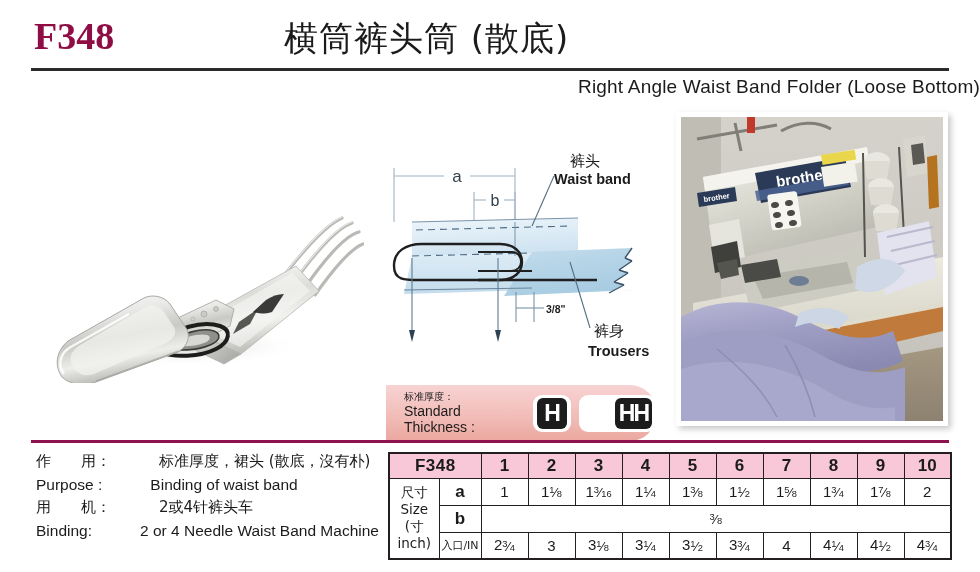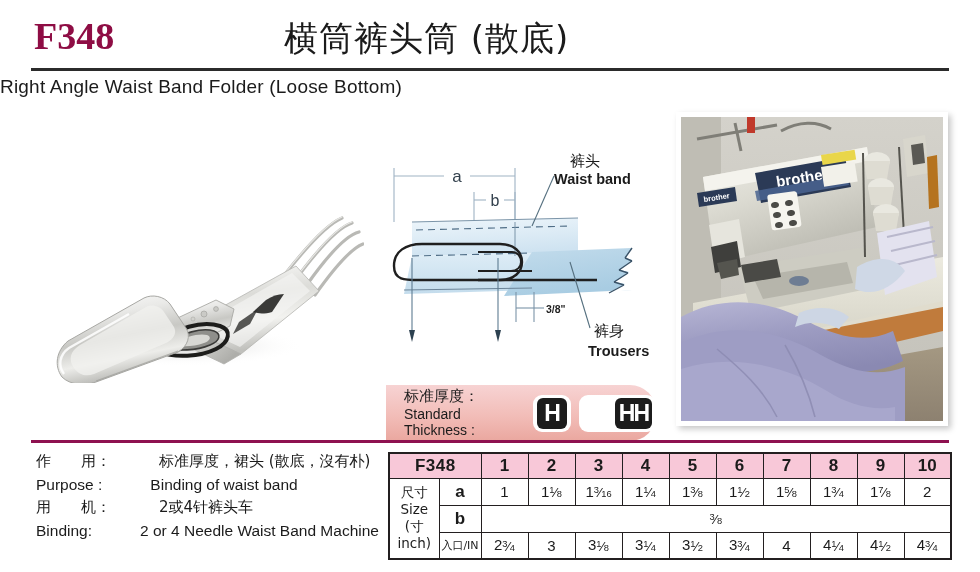--- a/index.html
+++ b/index.html
@@ -28,21 +28,21 @@
     font-size: 34px; font-weight: 500; color: #1b1b1b;
     letter-spacing: 1px;
     font-family: "DejaVu Sans", sans-serif;
   }
   .header-rule {
     position: absolute; left: 31px; top: 68px;
     width: 918px; height: 3px; background: #2b2b2b;
   }
   .title-en {
     position: absolute; left: 0; top: 76px; width: 980px;
-    text-align: left;
+    text-align: right;
     font-size: 19px; color: #1b1b1b; font-weight: 400;
     letter-spacing: 0.2px;
   }
 
   
   .folder-photo {
     position: absolute; left: 34px; top: 178px;
     width: 330px; height: 205px;
   }
   .folder-photo svg { display:block; }
@@ -73,21 +73,21 @@
     position: absolute; left: 386px; top: 385px;
     width: 270px; height: 56px;
     background: linear-gradient(to bottom, #f7d3d3 0%, #f2bdb8 55%, #eaa79f 100%);
     border-radius: 0 26px 26px 0;
     display: flex; align-items: center;
   }
   .badge-labels {
     margin-left: 18px; line-height: 1.15;
     color: #1b1b1b;
   }
-  .badge-cn { font-size: 15px; font-family: "DejaVu Sans", sans-serif; }
+  .badge-cn { font-size: 10px; font-family: "DejaVu Sans", sans-serif; }
   .badge-en { font-size: 14px; }
   .badge-chips { display: flex; gap: 8px; margin-left: 14px; }
   .chip {
     background: #ffffff; border-radius: 9px;
     padding: 3px 4px;
     display: flex; align-items: center; justify-content: center;
   }
   .chip-inner {
     background: #1c1c1c; border-radius: 6px;
     color: #ffffff; font-weight: bold;

